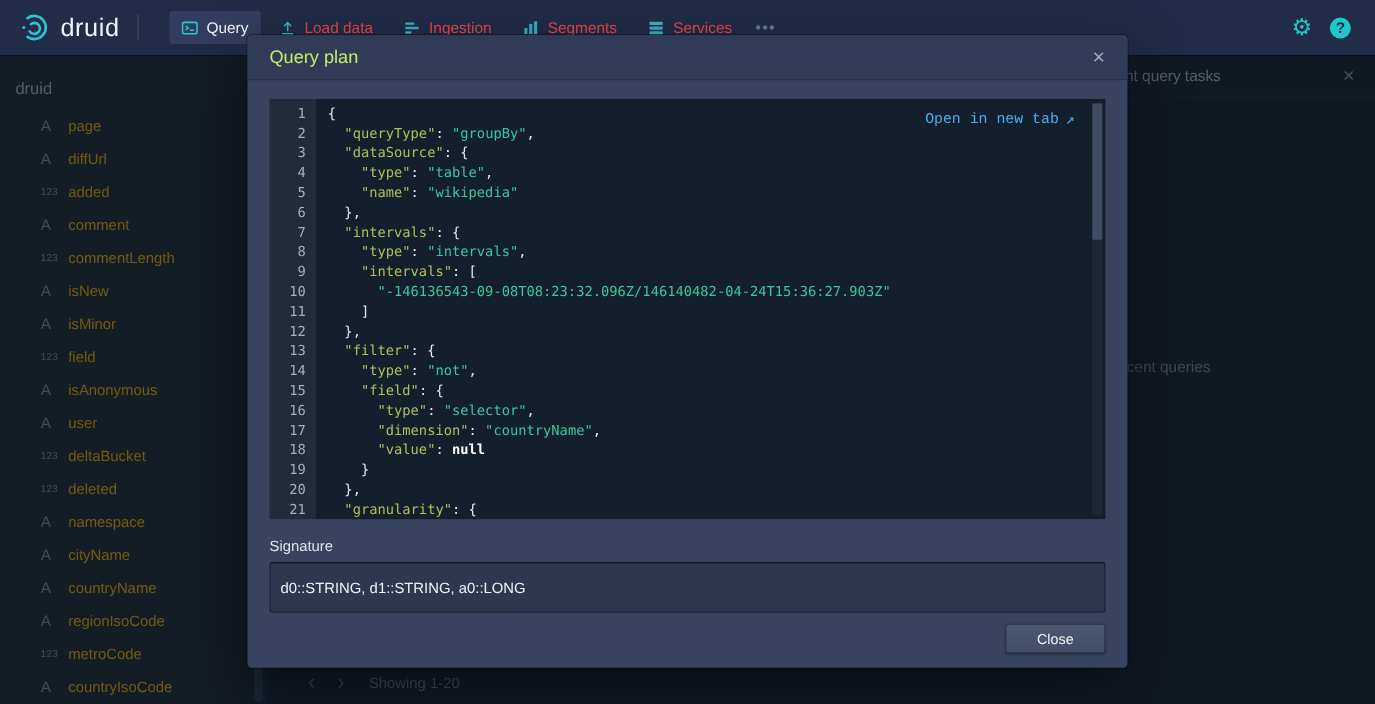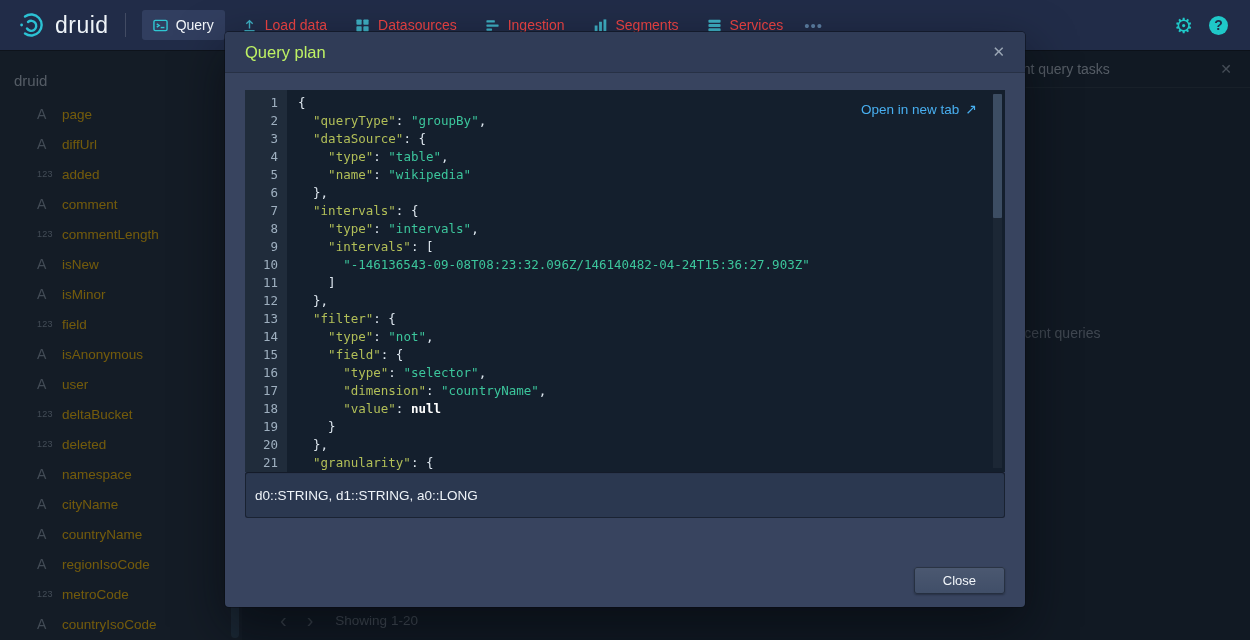--- a/index.html
+++ b/index.html
@@ -8,21 +8,21 @@
   .app { position:relative; width:1250px; height:640px; overflow:hidden; background:#1e2a39; }
 
   
   .topbar { position:absolute; top:0; left:0; width:100%; height:50px; background:#212c48;
             display:flex; align-items:center; padding:0 16px; z-index:10;
             box-shadow:0 1px 0 rgba(0,0,0,0.35); }
   .brand { display:flex; align-items:center; gap:9px; cursor:pointer; }
   .logo-icon { display:flex; color:#2cc2d4; }
   .brand-text { font-size:23px; color:#eef3f8; font-weight:500; letter-spacing:0.5px; }
   .brand-divider { width:1px; height:24px; background:rgba(255,255,255,0.15); margin:0 16px; }
-  .main-nav { display:flex; align-items:center; gap:6px; }
+  .main-nav { display:flex; align-items:center; gap:6px;margin-left:12px; }
   .nav-item { display:flex; align-items:center; gap:8px; padding:7px 11px; border-radius:3px;
               font-size:14px; color:#ef4444; cursor:pointer; white-space:nowrap; }
   .nav-item.active { background:rgba(138,160,215,0.16); color:#f3f7fb; }
   .nav-icon { display:flex; color:#3eb0c4; }
   .nav-item.active .nav-icon { color:#2fc6d2; }
   .more-dots { margin-left:10px; color:#5c7fa3; font-size:15px; letter-spacing:1px; cursor:pointer; }
   .spacer { flex:1; }
   .header-actions { display:flex; align-items:center; gap:16px; padding-right:6px; }
   .header-action { cursor:pointer; display:flex; }
   .gear-glyph { font-size:21px; color:#1fc8c8; line-height:1; }
@@ -70,21 +70,21 @@
                 padding-top:4px; overflow:hidden;
                 font-family:"DejaVu Sans Mono","Liberation Mono",monospace; }
   .code-line { display:flex; height:18px; line-height:18px; font-size:12.5px; }
   .line-num { width:42px; padding-right:9px; text-align:right; color:#9fb0c0; flex-shrink:0; }
   .line-body { padding-left:11px; white-space:pre; }
   .tk-p { color:#dfe8f0; }
   .tk-k { color:#b2bf58; }
   .tk-s { color:#3cc69c; }
   .tk-n { color:#ffffff; font-weight:bold; }
   .open-tab { position:absolute; top:11px; right:28px; display:flex; align-items:center; gap:6px;
-              color:#48aff0; font-size:13.5px; font-family:Liberation Sans, sans-serif;
+              color:#48aff0; font-size:13.5px; font-family:Liberation Mono, monospace;
               cursor:pointer; text-decoration:none; }
   .open-arrow { font-size:14px; }
   .code-scrollbar { position:absolute; top:4px; right:3px; width:9px; bottom:4px; background:#1c2735; }
   .code-scroll-thumb { width:100%; height:124px; background:#3c4d63; border-radius:1px; }
 
   .sig-label { margin:17px 20px 7px; font-size:13.5px; color:#dce5ee; }
   .sig-input { display:block; width:760px; margin:0 20px; height:46px; background:#2b3850;
                border:none; border-radius:3px;
                box-shadow:inset 0 0 0 1px rgba(12,18,28,0.55), inset 0 1px 1px rgba(8,12,20,0.4);
                color:#eef3f8; font-size:13.5px; font-family:"Liberation Sans",sans-serif; padding:0 10px; }
@@ -128,31 +128,20 @@
             <svg width="15" height="15" viewBox="0 0 16 16" fill="none" stroke="currentColor" stroke-width="1.5">
               <path d="M8 11.2V2.8M4.6 6.2L8 2.8l3.4 3.4"></path>
               <path d="M2.6 13.6h10.8"></path>
             </svg>
           </span>
           <span class="nav-label">Load data</span>
         </div>
         <div class="nav-item">
           <span class="nav-icon">
             <svg width="15" height="15" viewBox="0 0 16 16" fill="currentColor">
-              <rect x="1.5" y="1.5" width="5.6" height="5.6" rx="0.8"></rect>
-              <rect x="8.9" y="1.5" width="5.6" height="5.6" rx="0.8"></rect>
-              <rect x="1.5" y="8.9" width="5.6" height="5.6" rx="0.8"></rect>
-              <rect x="8.9" y="8.9" width="5.6" height="5.6" rx="0.8"></rect>
-            </svg>
-          </span>
-          <span class="nav-label">Datasources</span>
-        </div>
-        <div class="nav-item">
-          <span class="nav-icon">
-            <svg width="15" height="15" viewBox="0 0 16 16" fill="currentColor">
               <rect x="1.5" y="2.5" width="9" height="2.4" rx="0.6"></rect>
               <rect x="1.5" y="6.8" width="13" height="2.4" rx="0.6"></rect>
               <rect x="1.5" y="11.1" width="6" height="2.4" rx="0.6"></rect>
             </svg>
           </span>
           <span class="nav-label">Ingestion</span>
         </div>
         <div class="nav-item">
           <span class="nav-icon">
             <svg width="15" height="15" viewBox="0 0 16 16" fill="currentColor">
@@ -380,17 +369,18 @@
         </div>
       <a class="open-tab">
         <span>Open in new tab</span>
         <span class="open-arrow">↗</span>
       </a>
       <div class="code-scrollbar">
         <div class="code-scroll-thumb"></div>
       </div>
     </div>
 
+    <div class="sig-label">Signature</div>
     <input class="sig-input" readonly="" value="d0::STRING, d1::STRING, a0::LONG" style="">
     <button class="close-btn">Close</button>
   </div>
 
 </div>
 
 </body></html>

